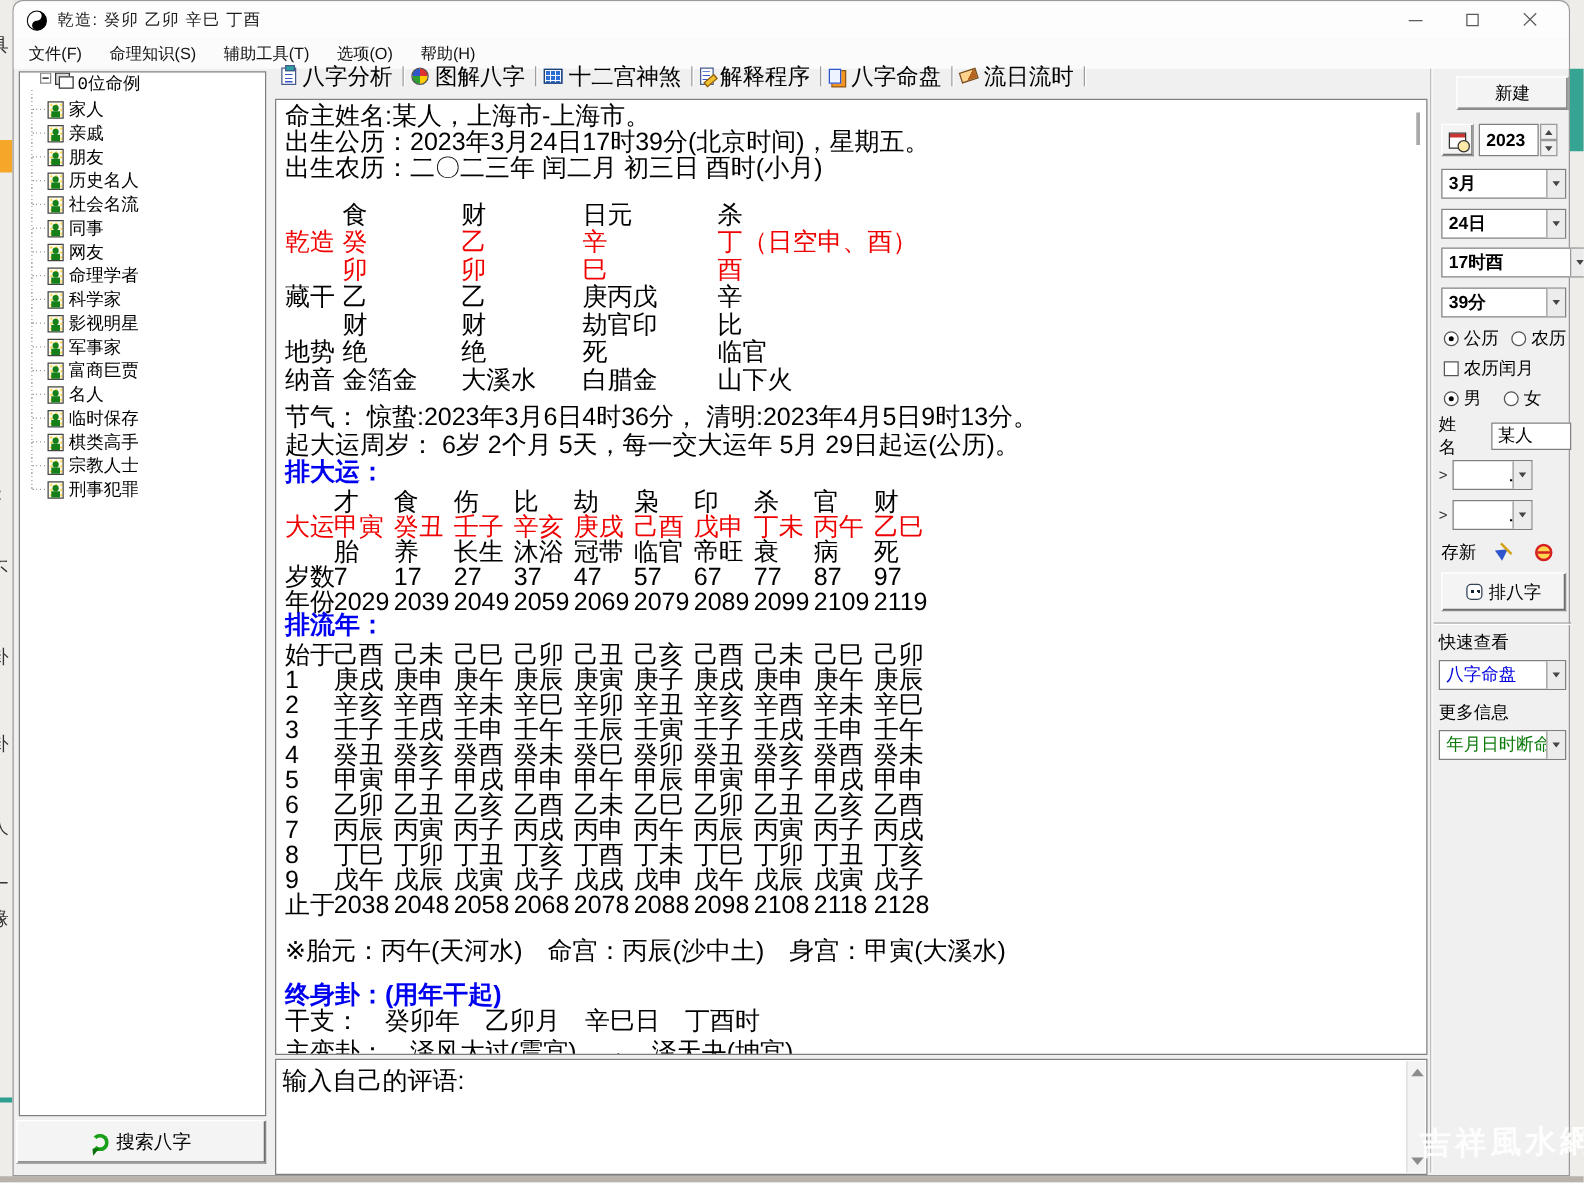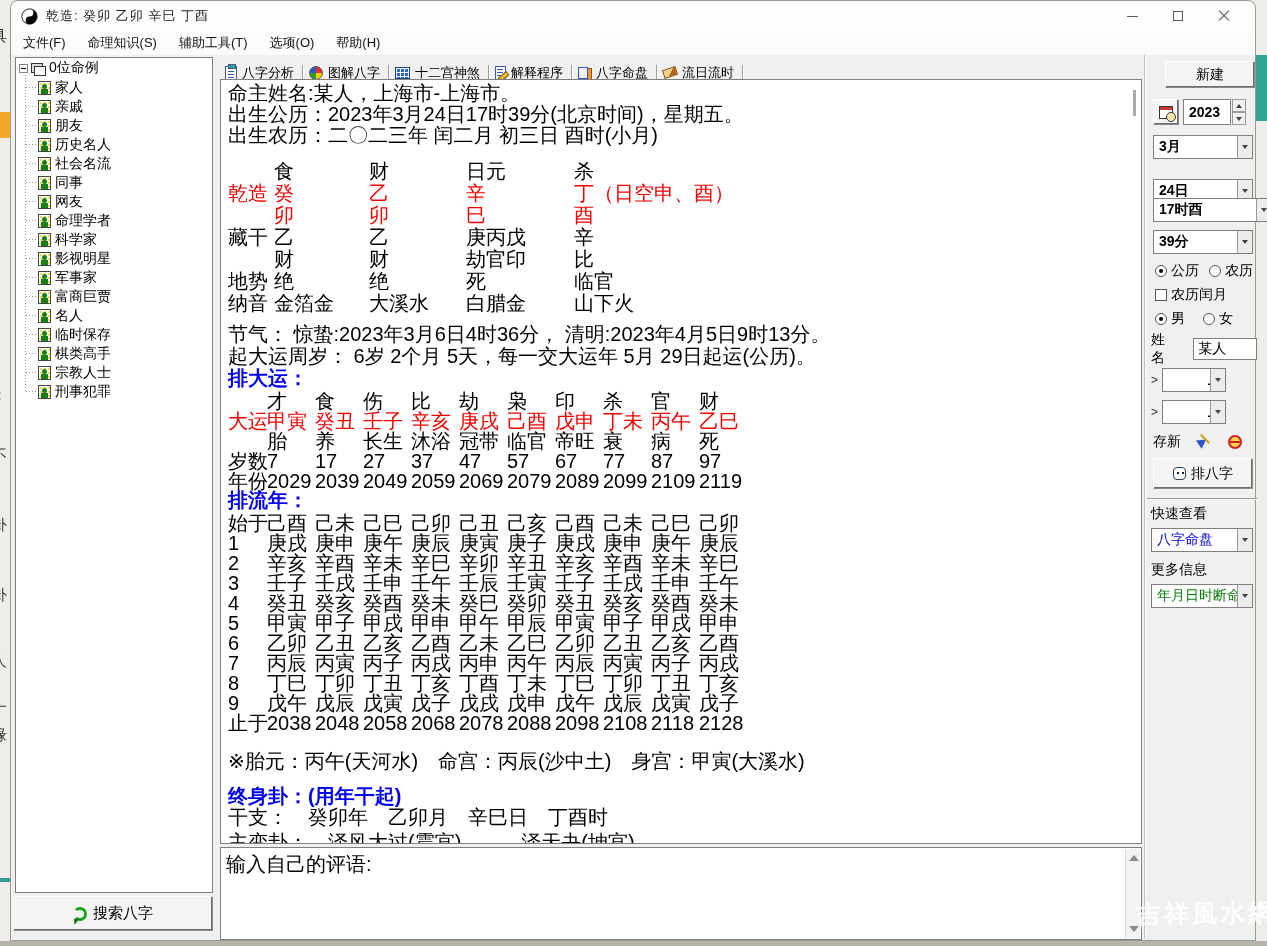--- a/index.html
+++ b/index.html
@@ -31,21 +31,21 @@
   .glyph-close::before,.glyph-close::after { content:""; position:absolute; left:-1px; top:5px; width:14px; height:1px; background:#5a5a5a; }
   .glyph-close::before { transform:rotate(45deg); } .glyph-close::after { transform:rotate(-45deg); }
 
   .menubar { position:absolute; left:0; top:30px; right:0; height:24px; background:#fbfbfb;
              display:flex; align-items:center; gap:22px; padding-left:12px; font-size:13px; color:#111; }
   .menubar span { cursor:default; }
 
   
   .tree-panel { position:absolute; left:4px; top:56px; width:198px; height:836px; background:#fff;
                 border:1px solid #7f7f7f; overflow:hidden; font-size:14px; }
-  .tree-root { display:flex; align-items:center; height:20px; padding-left:3px; white-space:nowrap; }
+  .tree-root { display:flex; height:20px; padding-left:16px; white-space:nowrap;font-family:Liberation Mono, monospace; }
   .expand-box { width:9px; height:9px; border:1px solid #848484; background:#fff; position:relative; margin-right:3px; flex:0 0 auto; }
   .expand-box::before { content:""; position:absolute; left:1px; top:3px; width:5px; height:1px; background:#000; }
   .cards-icon { width:14px; height:11px; position:relative; margin-right:4px; flex:0 0 auto; }
   .cards-icon::before { content:""; position:absolute; left:0; top:0; width:10px; height:8px; background:#ddd; border:1px solid #333; }
   .cards-icon::after { content:""; position:absolute; left:3px; top:3px; width:10px; height:8px; background:#fff; border:1px solid #333; }
   .tree-children { position:relative; }
   .tree-vline { position:absolute; left:9px; top:-6px; bottom:9px; width:1px;
                 background:repeating-linear-gradient(#9a9a9a 0 1px, transparent 1px 3px); }
   .tree-item { display:flex; align-items:center; height:19px; padding-left:10px; white-space:nowrap; cursor:default; }
   .tree-item .hline { width:11px; height:1px; background:repeating-linear-gradient(90deg,#9a9a9a 0 1px, transparent 1px 3px); flex:0 0 auto; }
@@ -55,22 +55,22 @@
   .note-icon::before { content:""; position:absolute; left:3px; top:2px; width:5px; height:5px; border-radius:50%; background:#15801a; }
   .note-icon::after { content:""; position:absolute; left:2px; top:7px; width:7px; height:5px; background:#15801a; }
 
   .search-btn { position:absolute; left:2px; top:895px; width:200px; height:35px; background:#f4f4f4;
                 border:1px solid #8a8a8a; border-top-color:#fff; border-left-color:#fff;
                 box-shadow:inset -1px -1px 0 #6d6d6d; font-size:15px; display:flex; align-items:center; justify-content:center; gap:6px; cursor:pointer; }
   .recycle-icon { width:14px; height:14px; border:3px solid #18a018; border-radius:50%; border-left-color:transparent; position:relative; }
   .recycle-icon::before { content:""; position:absolute; left:-6px; top:5px; border:4px solid transparent; border-right-color:#0a6e0a; transform:rotate(40deg); }
 
   
-  .toolbar { position:absolute; left:209px; top:60px; width:922px; height:23px; display:flex; align-items:center;
-             font-size:13px; color:#000; }
+  .toolbar { position:absolute; left:209px; top:48px; width:922px; height:23px; display:flex; align-items:center;
+             font-size:18px; color:#000; }
   .tab { display:flex; align-items:center; gap:5px; padding:2px 7px 2px 5px; cursor:pointer; white-space:nowrap; }
   .tab-sep { width:1px; height:16px; background:#9d9d9d; box-shadow:1px 0 0 #fff; margin:0 1px; }
   .icon { display:inline-block; flex:0 0 auto; }
   .analysis-icon { width:12px; height:14px; background:#fff; border:1px solid #445a8c; position:relative; }
   .analysis-icon::before { content:""; position:absolute; left:2px; top:4px; width:6px; height:7px;
        background:repeating-linear-gradient(#3355cc 0 1px, transparent 1px 3px); }
   .analysis-icon::after { content:""; position:absolute; left:2px; top:-3px; width:6px; height:3px; background:#2aa0a0; border:1px solid #445a8c; }
   .diagram-icon { width:14px; height:14px; border-radius:50%; border:1px solid #555;
        background:conic-gradient(#e03030 0 25%, #ffcc00 0 50%, #2f9e2f 0 75%, #2f55cc 0 100%); }
   .palace-grid-icon { width:15px; height:12px; border:1px solid #23406e; background-color:#2b6cd4;
@@ -125,21 +125,21 @@
               display:flex; align-items:center; padding-left:5px; margin-left:4px; }
   .spinner { width:14px; height:26px; margin-left:1px; display:flex; flex-direction:column; }
   .spin { flex:1; background:#f0f0f0; border:1px solid #999; display:flex; align-items:center; justify-content:center; cursor:pointer; }
   .tri-up { width:0; height:0; border-left:3px solid transparent; border-right:3px solid transparent; border-bottom:4px solid #444; }
   .tri-down { width:0; height:0; border-left:3px solid transparent; border-right:3px solid transparent; border-top:4px solid #444; }
   .dd { position:absolute; height:24px; background:#fff; border:1px solid #7f7f7f; display:flex; align-items:center; cursor:pointer; }
   .dd .val { flex:1; padding-left:5px; white-space:nowrap; overflow:hidden; }
   .dd.bold .val { font-weight:bold; }
   .dd-btn { width:15px; align-self:stretch; background:#ececec; border-left:1px solid #999; display:flex; align-items:center; justify-content:center; }
   .dd1 { left:6px; top:80px; width:100px; }
-  .dd2 { left:6px; top:124px; width:100px; }
+  .dd2 { left:6px; top:112px; width:100px; }
   .dd3 { left:6px; top:143px; width:119px; }
   .dd4 { left:6px; top:175px; width:100px; }
   .opt-row { position:absolute; left:8px; display:flex; align-items:center; gap:4px; white-space:nowrap; }
   .radio { width:12px; height:12px; border:1px solid #555; border-radius:50%; background:#fff; position:relative; flex:0 0 auto; }
   .radio.sel::before { content:""; position:absolute; left:3px; top:3px; width:4px; height:4px; border-radius:50%; background:#000; }
   .checkbox { width:12px; height:12px; border:1px solid #555; background:#fff; flex:0 0 auto; }
   .name-row { position:absolute; left:4px; top:276px; display:flex; align-items:center; gap:17px; }
   .text-input { width:70px; height:22px; border:1px solid #7f7f7f; background:#fff; display:flex; align-items:center; padding-left:4px; }
   .loc-row { position:absolute; left:4px; display:flex; align-items:center; gap:4px; }
   .gt { font-size:12px; color:#333; }

